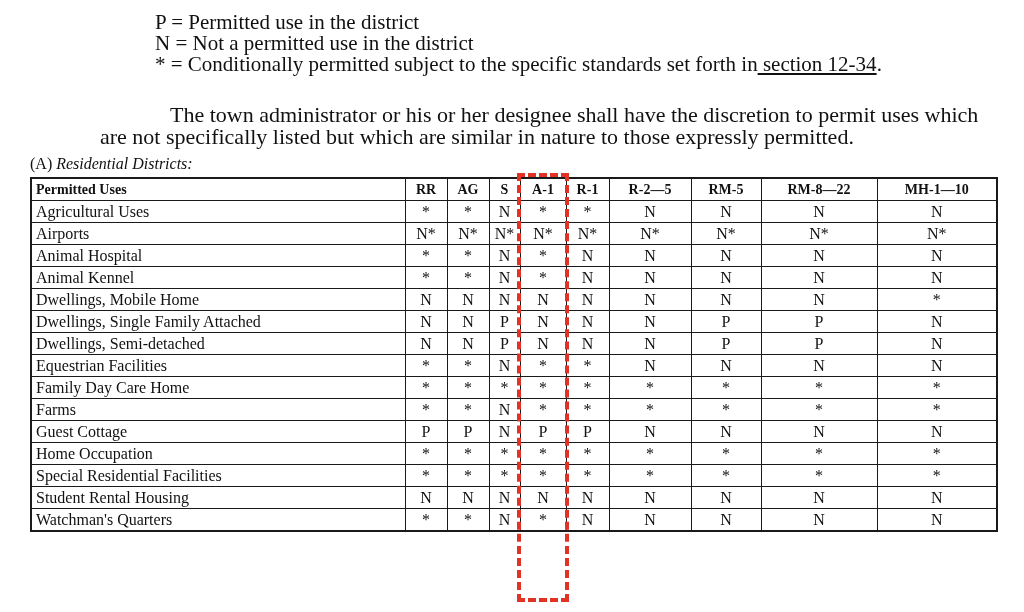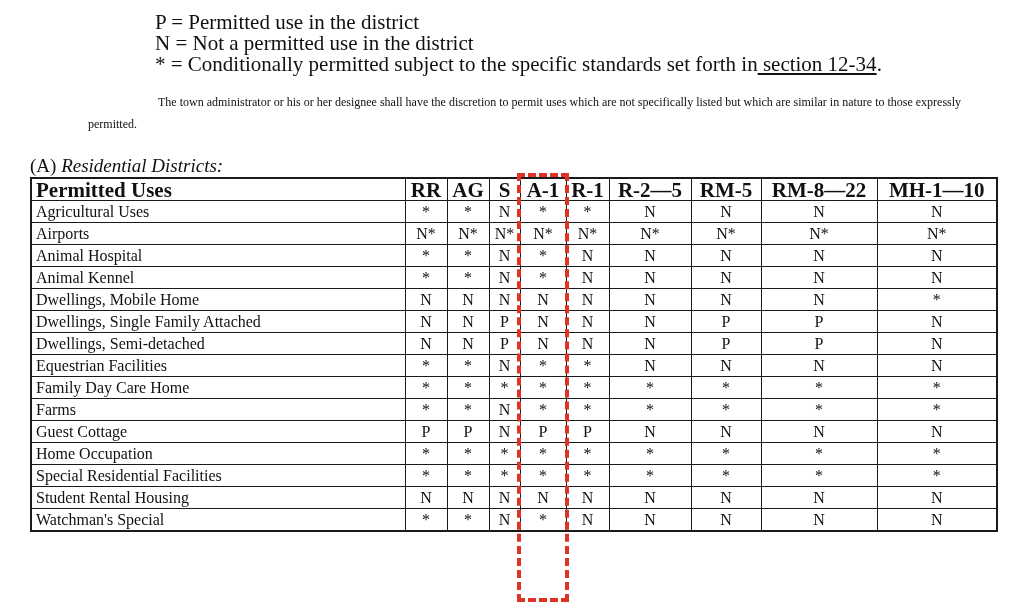--- a/index.html
+++ b/index.html
@@ -24,30 +24,30 @@
     color: inherit;
     text-decoration: underline;
     white-space: pre;
     cursor: pointer;
   }
   .intro {
     position: absolute;
     left: 88px;
     top: 92px;
     width: 884px;
-    margin: 0;
-    font-size: 12px;
+    margin: 12px;
+    font-size: 22px;
     line-height: 21.5px;
     text-indent: 70px;
   }
   .heading {
     position: absolute;
     left: 30px;
     top: 155px;
-    font-size: 19px;
+    font-size: 16px;
     white-space: nowrap;
   }
   .heading .it { font-style: italic; }
   #uses-table {
     position: absolute;
     left: 30px;
     top: 177px;
     width: 966px;
     border-collapse: collapse;
     table-layout: fixed;
@@ -56,21 +56,21 @@
   }
   #uses-table th, #uses-table td {
     border: 1px solid #1a1a1a;
     height: 21px;
     padding: 0 4px;
     text-align: center;
     overflow: hidden;
     white-space: nowrap;
     line-height: 20px;
   }
-  #uses-table th { font-size: 21px; font-weight: bold; }
+  #uses-table th { font-size: 14px; font-weight: bold; }
   #uses-table .uses-col { text-align: left; }
   #hl-box {
     position: absolute;
     border: 4px dashed #e03326;
     box-sizing: border-box;
     pointer-events: none;
     z-index: 5;
   }
 </style>
 </head>
@@ -279,21 +279,21 @@
         <td>N</td>
         <td>N</td>
         <td>N</td>
         <td>N</td>
         <td>N</td>
         <td>N</td>
         <td>N</td>
         <td>N</td>
       </tr>
       <tr>
-        <td class="uses-col">Watchman's Special</td>
+        <td class="uses-col">Watchman's Quarters</td>
         <td>*</td>
         <td>*</td>
         <td>N</td>
         <td>*</td>
         <td>N</td>
         <td>N</td>
         <td>N</td>
         <td>N</td>
         <td>N</td>
       </tr>

